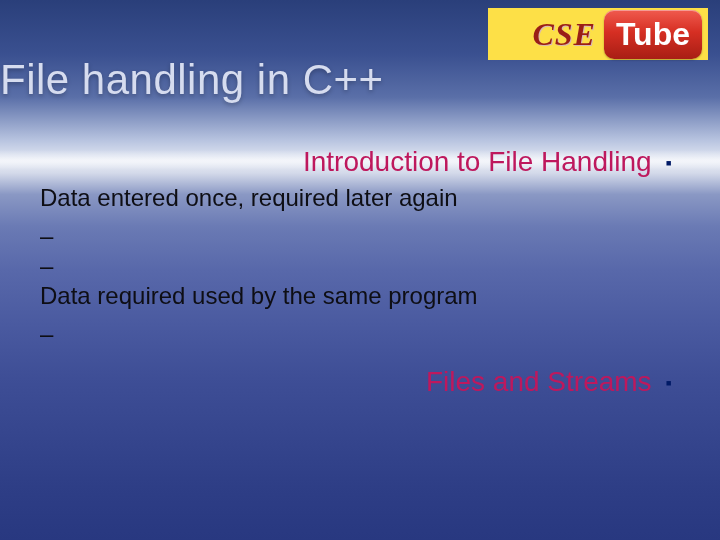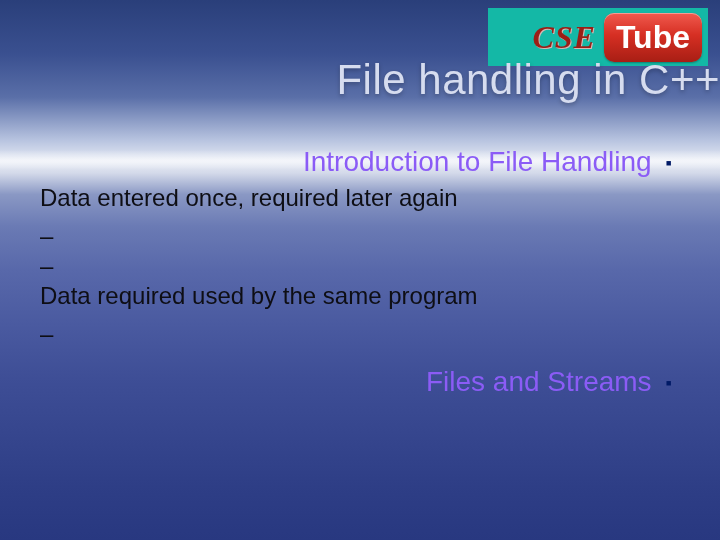--- a/index.html
+++ b/index.html
@@ -27,22 +27,22 @@
   
   .horizon {
     position: absolute;
     top: 150px; left: 0; right: 0; height: 20px;
     background: linear-gradient(to bottom, rgba(255,255,255,0.0), rgba(255,255,255,0.55), rgba(255,255,255,0.0));
     pointer-events: none;
   }
   .logo-box {
     position: absolute;
     top: 8px; right: 12px;
-    width: 220px; height: 58px;
-    background: #14b8a6;
+    width: 220px; height: 52px;
+    background: #fde047;
     display: flex;
     align-items: center;
     justify-content: flex-end;
     gap: 8px;
     padding: 0 6px 0 25px;
   }
   .logo-cse {
     font-family: Georgia, 'Times New Roman', serif;
     font-weight: bold;
     font-style: italic;
@@ -59,21 +59,21 @@
     color: #ffffff;
     font-weight: bold;
     font-size: 32px;
     padding: 6px 12px;
     box-shadow: inset 0 1px 0 rgba(255,255,255,0.4), 0 1px 2px rgba(0,0,0,0.3);
   }
   .title {
     position: absolute;
     top: 56px;
     left: 0; right: 0;
-    text-align: right;
+    text-align: left;
     font-size: 42px;
     font-weight: 400;
     color: #d6dcef;
     text-shadow: 0 2px 4px rgba(0,0,0,0.25);
     letter-spacing: 0.5px;
   }
   .content {
     position: absolute;
     top: 140px;
     left: 40px;
@@ -82,21 +82,21 @@
   .section-head {
     display: flex;
     justify-content: flex-end;
     align-items: baseline;
     gap: 14px;
     margin-top: 6px;
     margin-bottom: 6px;
   }
   .section-head .text {
     font-size: 28px;
-    color: #8b5cf6;
+    color: #be185d;
   }
   .bullet-sq {
     color: #001a66;
     font-size: 18px;
     line-height: 1;
     transform: translateY(-2px);
   }
   .sub {
     display: flex;
     justify-content: flex-end;

